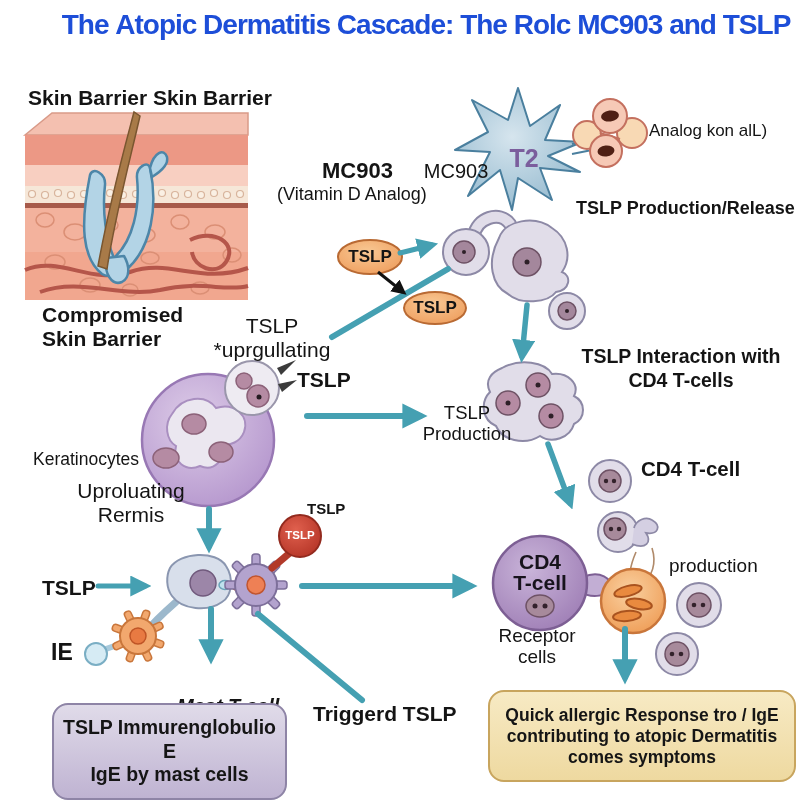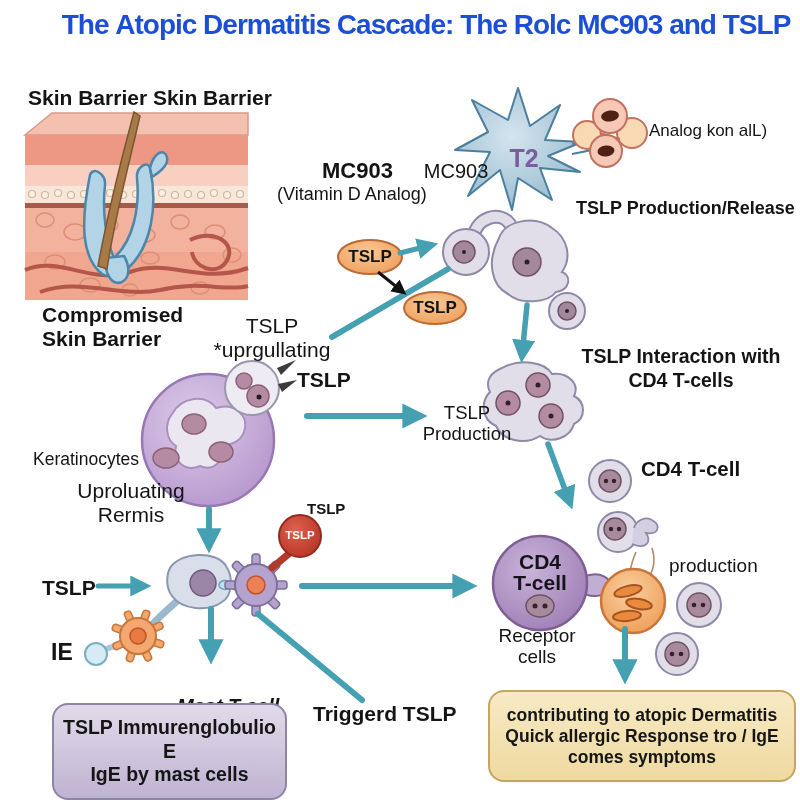--- a/index.html
+++ b/index.html
@@ -343,18 +343,18 @@
 <div class="lbl ctr" style="left:300px;top:529px;font-size:11.5px;font-weight:700;color:#ffffff;">TSLP</div>
 <div class="lbl" style="left:51px;top:640px;font-size:23px;font-weight:700;">IE</div>
 <div class="lbl" style="left:177px;top:695px;font-size:20px;font-weight:700;font-style:italic;">Mast T-cell</div>
 <div class="lbl" style="left:313px;top:702px;font-size:21px;font-weight:700;">Triggerd TSLP</div>
 
 <div class="box" id="box-ige">
   <div>TSLP Immurenglobulio E</div>
   <div>IgE by mast cells</div>
 </div>
 <div class="box" id="box-allergic">
+  <div>Quick allergic Response tro / IgE</div>
   <div>contributing to atopic Dermatitis</div>
-  <div>Quick allergic Response tro / IgE</div>
   <div>comes symptoms</div>
 </div>
 
 </div>
 
 </body></html>

